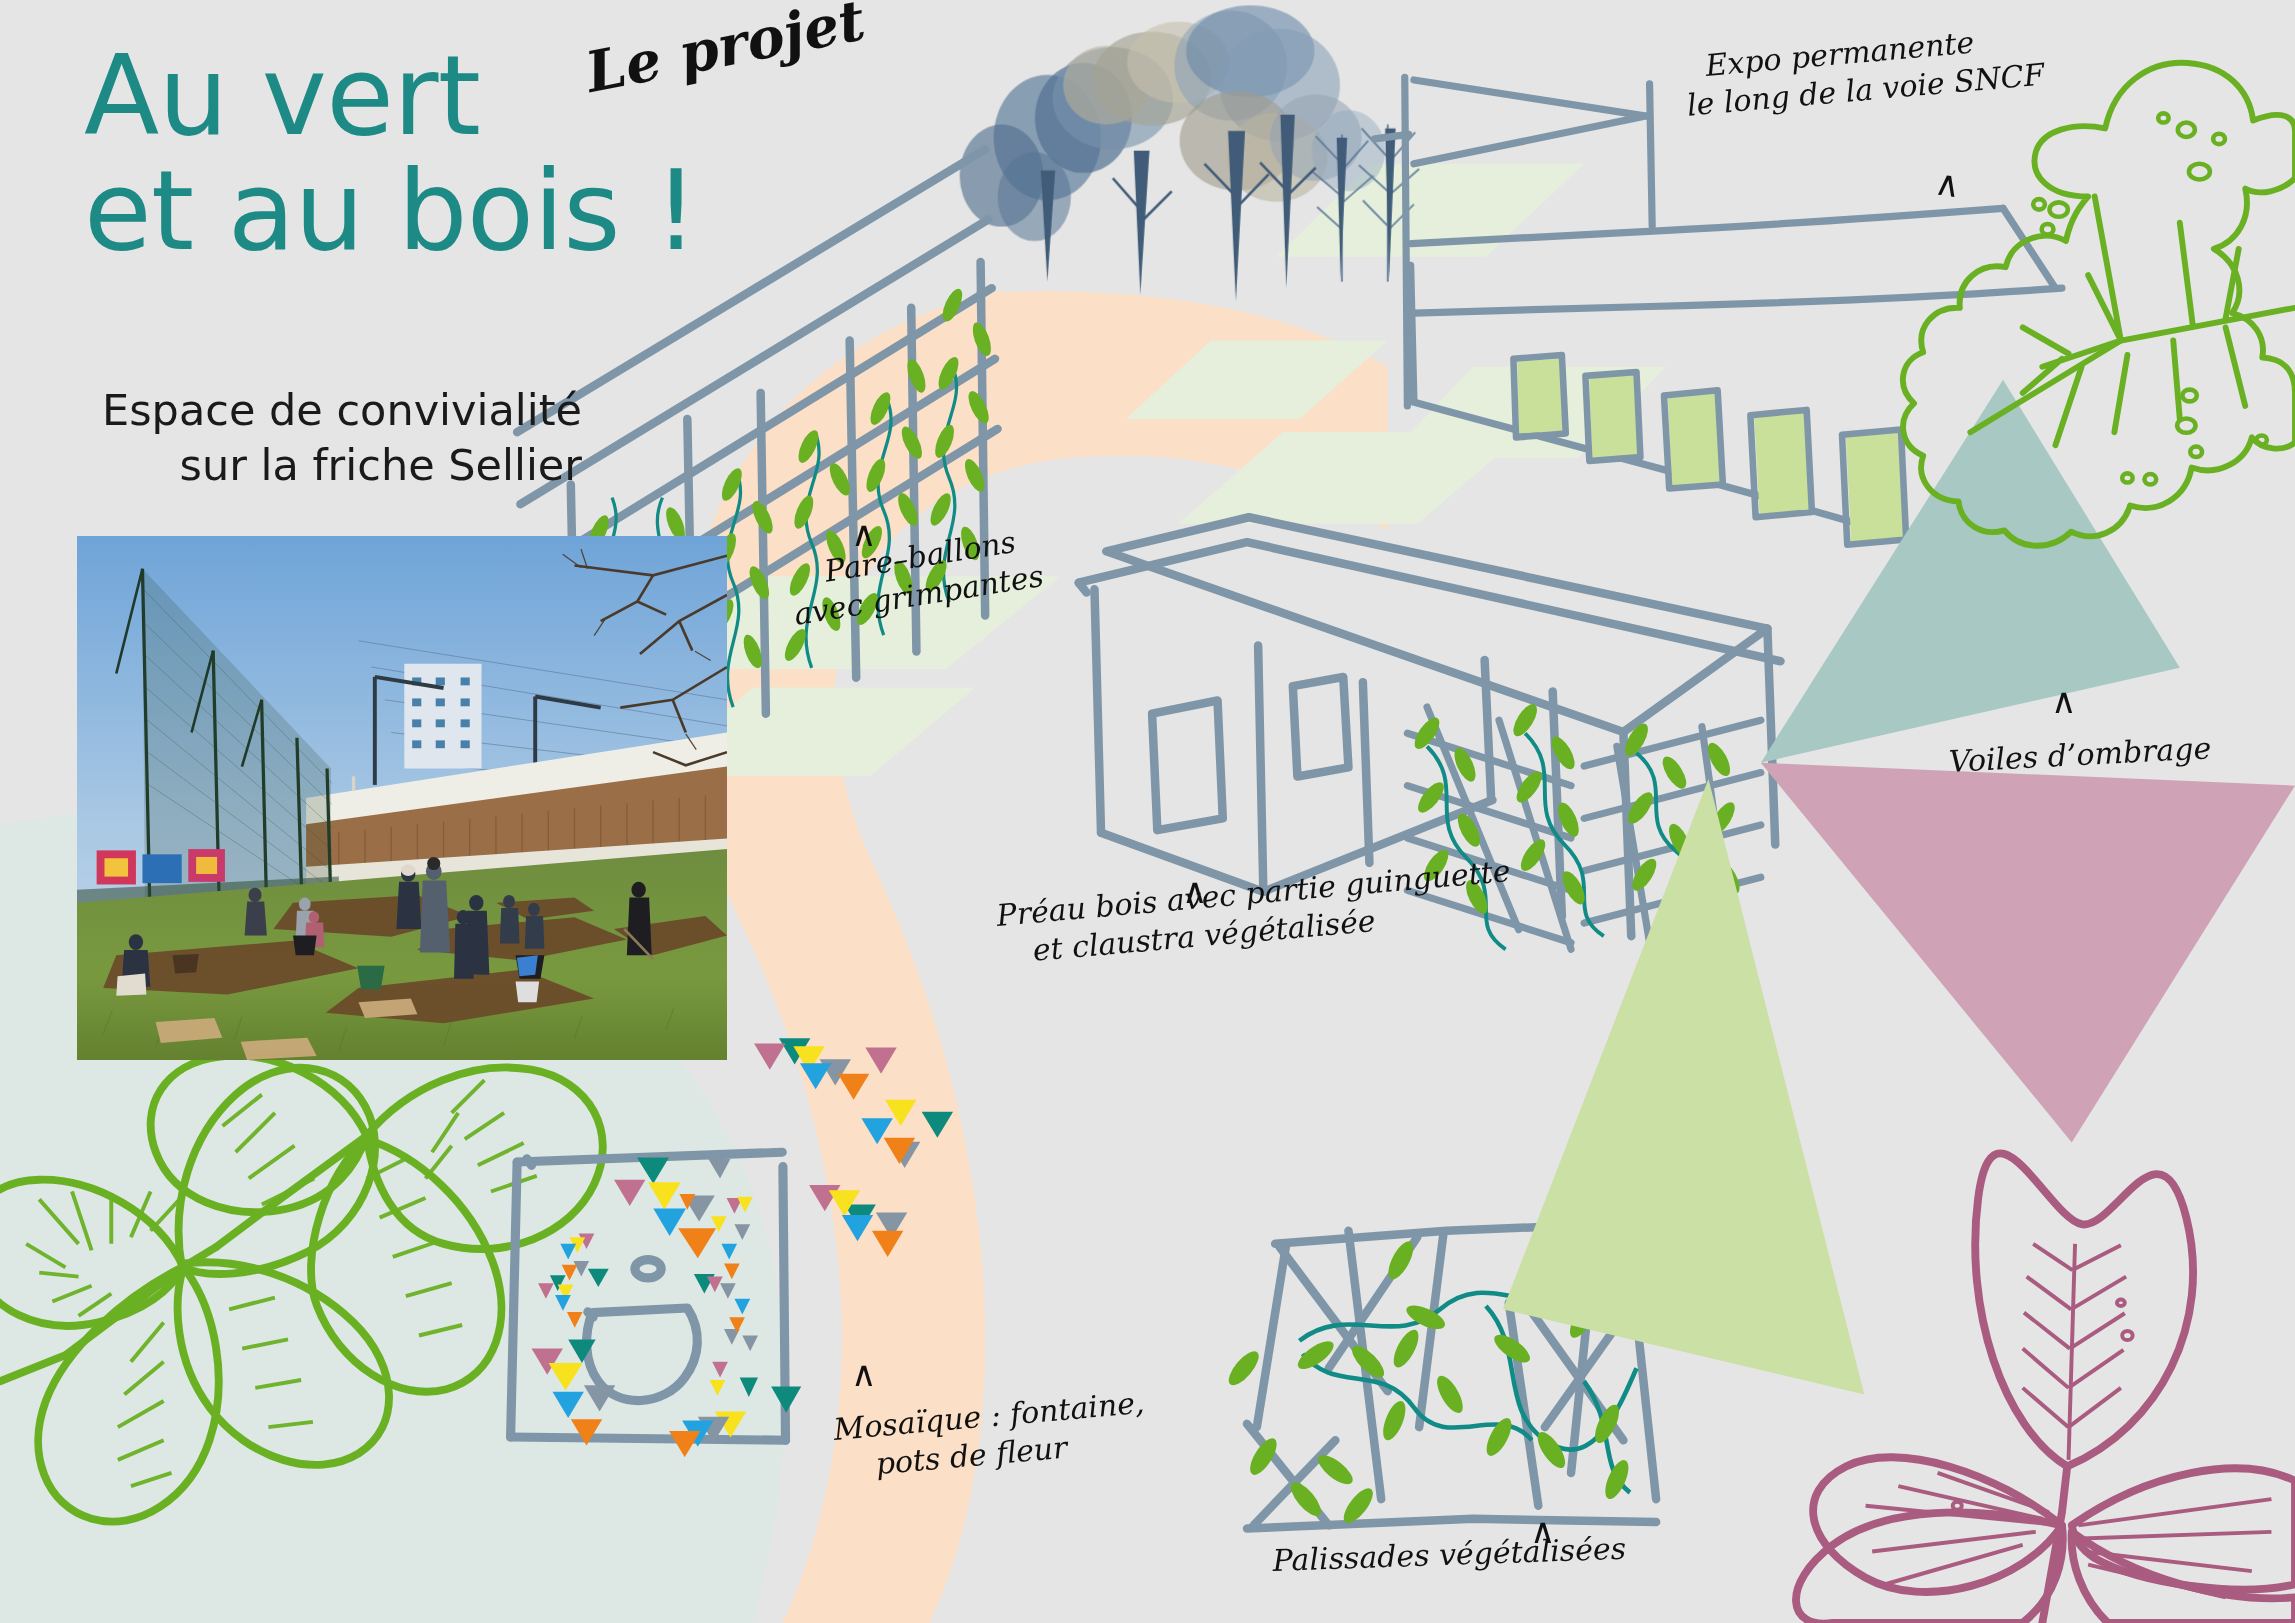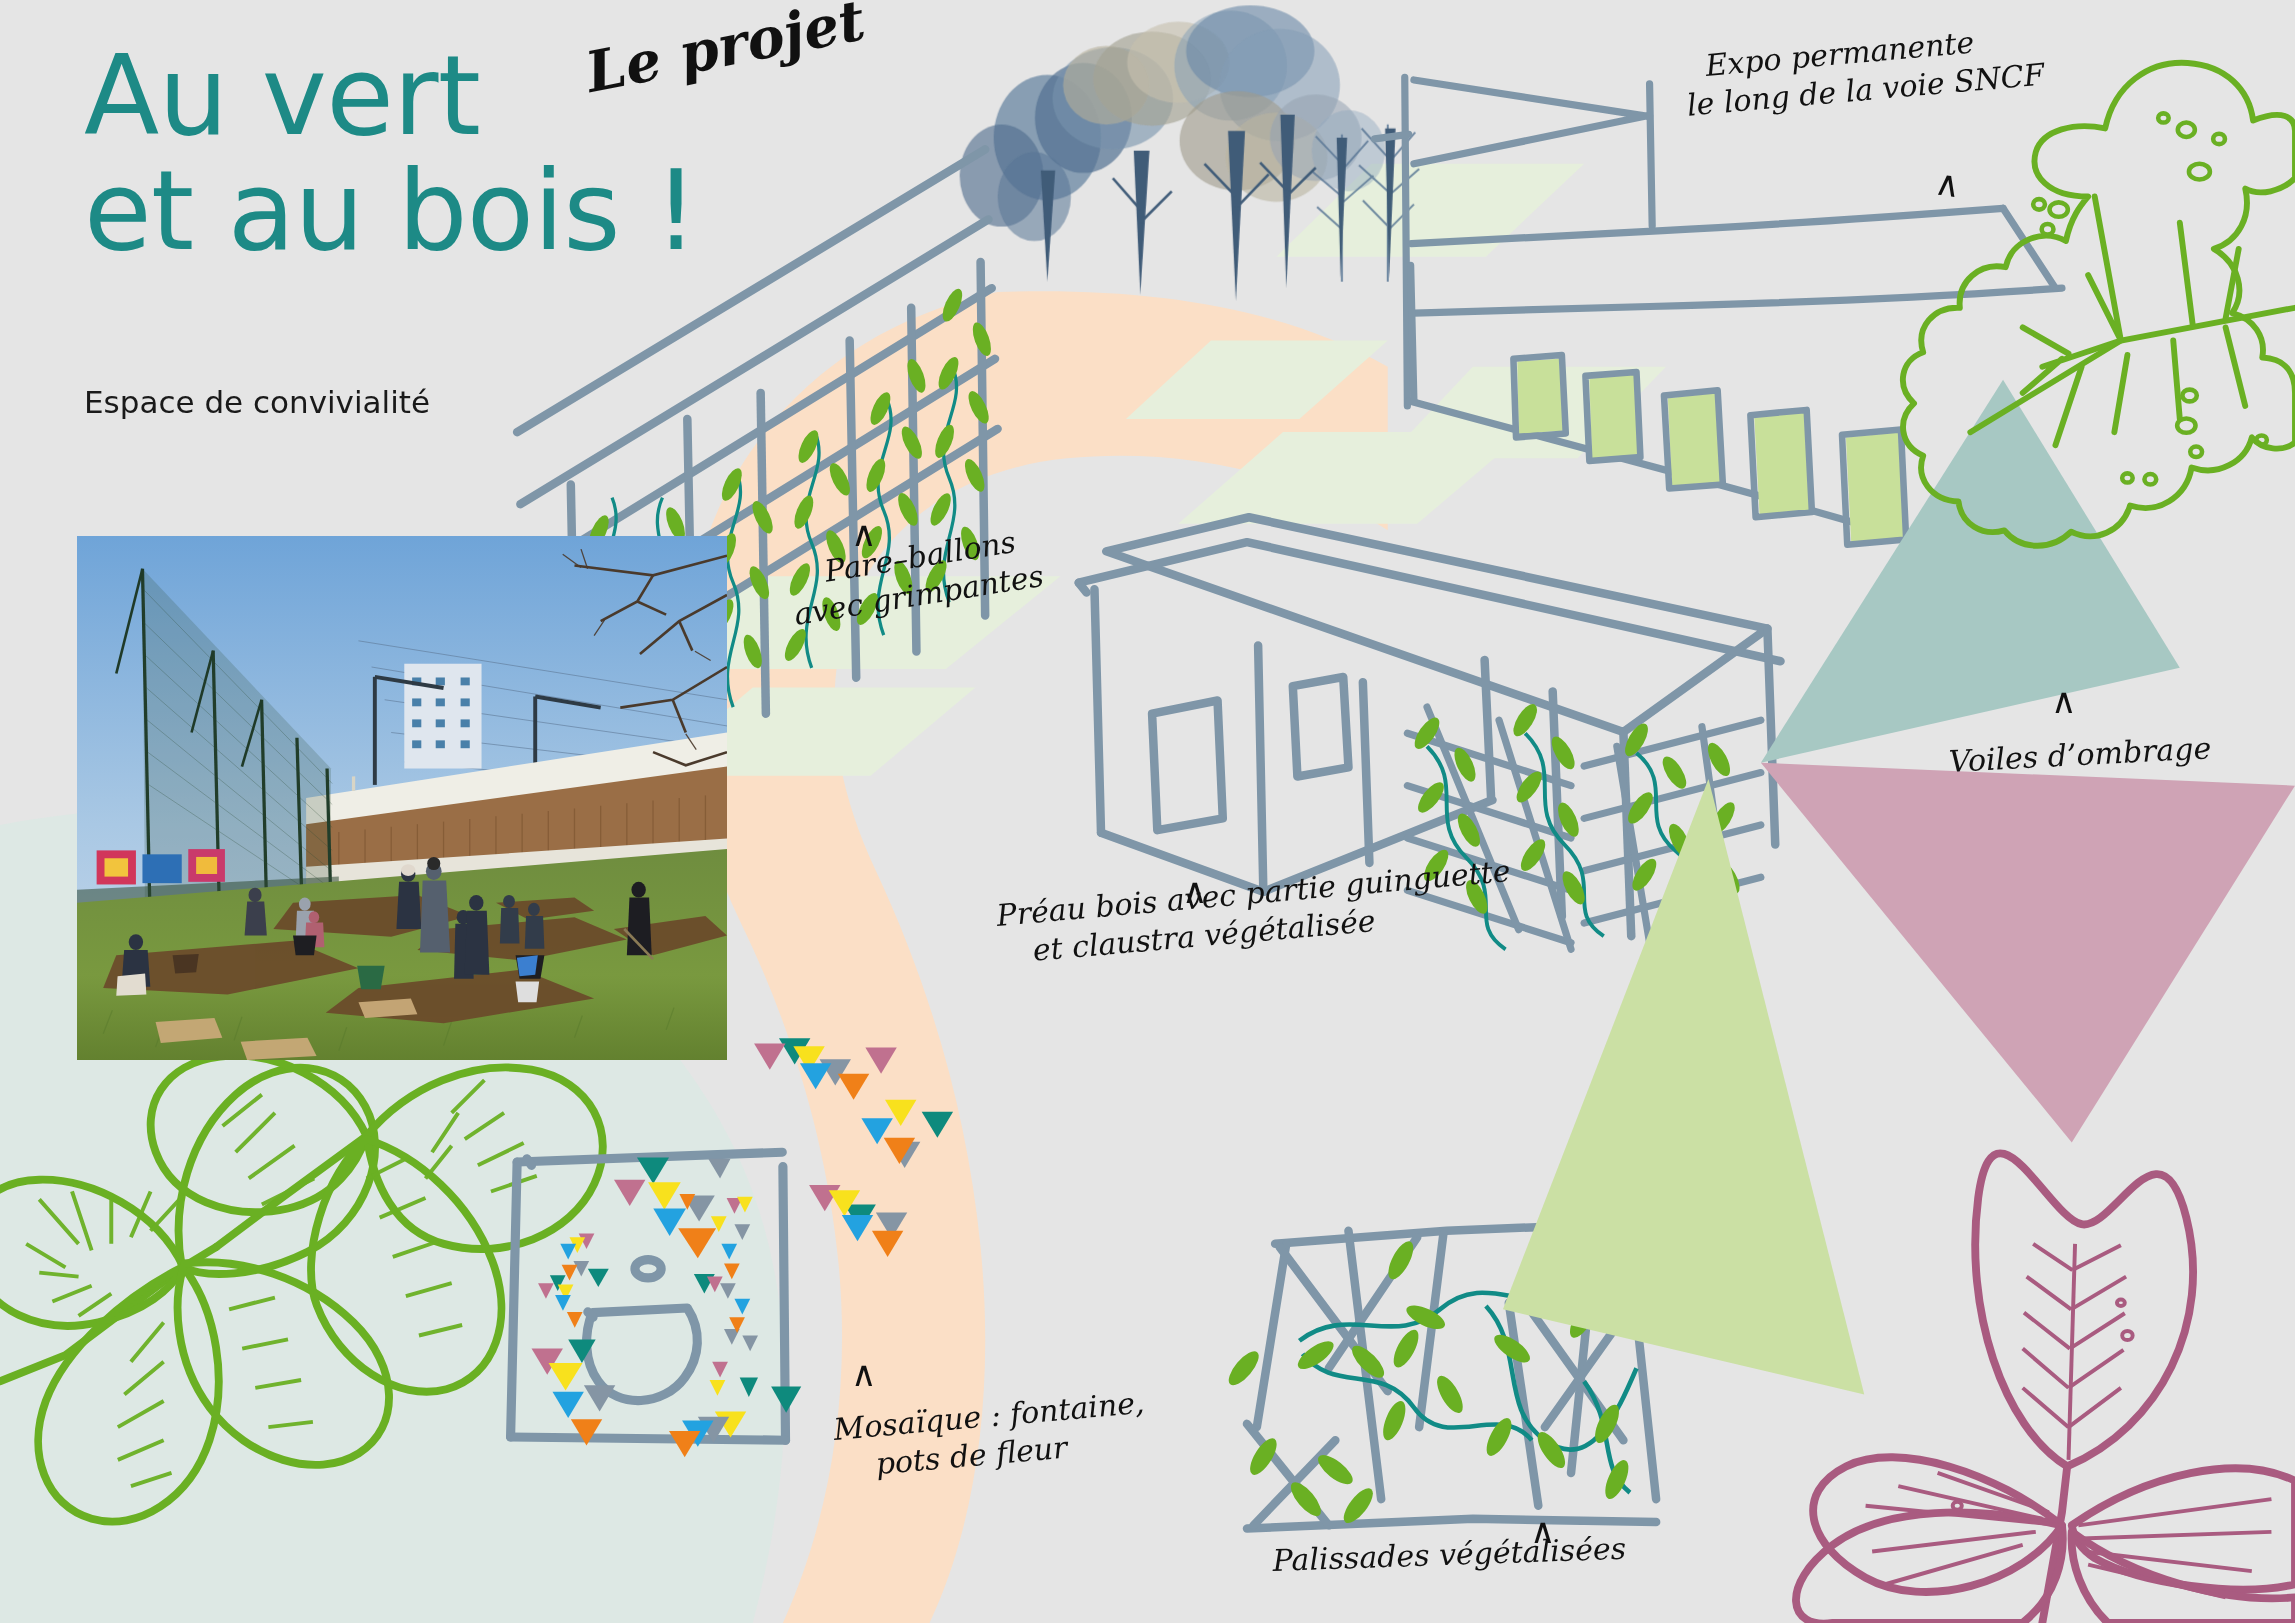--- a/index.html
+++ b/index.html
@@ -19,21 +19,21 @@
   }
   #title-line1{position:absolute;left:0;top:0;}
   #title-line2{position:absolute;left:0;top:115px;}
   #project-kicker{
     position:absolute;left:593px;top:39px;
     font-family:"DejaVu Serif",serif;font-style:italic;font-weight:700;
     font-size:56px;color:#111;transform:rotate(-11deg);transform-origin:left bottom;
   }
   #subtitle{
     position:absolute;left:84px;top:383px;width:498px;
-    font-family:"DejaVu Sans",sans-serif;font-size:31px;line-height:1.27;color:#1a1a1a;
+    font-family:"DejaVu Sans",sans-serif;font-size:43px;line-height:1.27;color:#1a1a1a;text-align:right;
   }
   #subtitle div{white-space:nowrap;}
 
   
   #photo-frame{
     position:absolute;left:77px;top:536px;width:650px;height:524px;
     overflow:hidden;box-shadow:0 0 0 0 transparent;
   }
   #photo-frame .ph{position:absolute;left:0;top:0;width:650px;height:524px;}
 
@@ -738,20 +738,21 @@
   </div>
 
   <div id="title-block">
     <div class="title-line" id="title-line1">Au vert</div>
     <div class="title-line" id="title-line2">et au bois !</div>
   </div>
   <div id="project-kicker">Le projet</div>
 
   <div id="subtitle">
     <div>Espace de convivialité</div>
+    <div>sur la friche Sellier</div>
   </div>
 
   <div class="caret" id="caret-expo">∧</div>
   <div class="annot" id="an-expo">
     <span class="l">Expo permanente</span>
     <span class="l">le long de la voie SNCF</span>
   </div>
 
   <div class="caret" id="caret-pare">∧</div>
   <div class="annot" id="an-pare">

